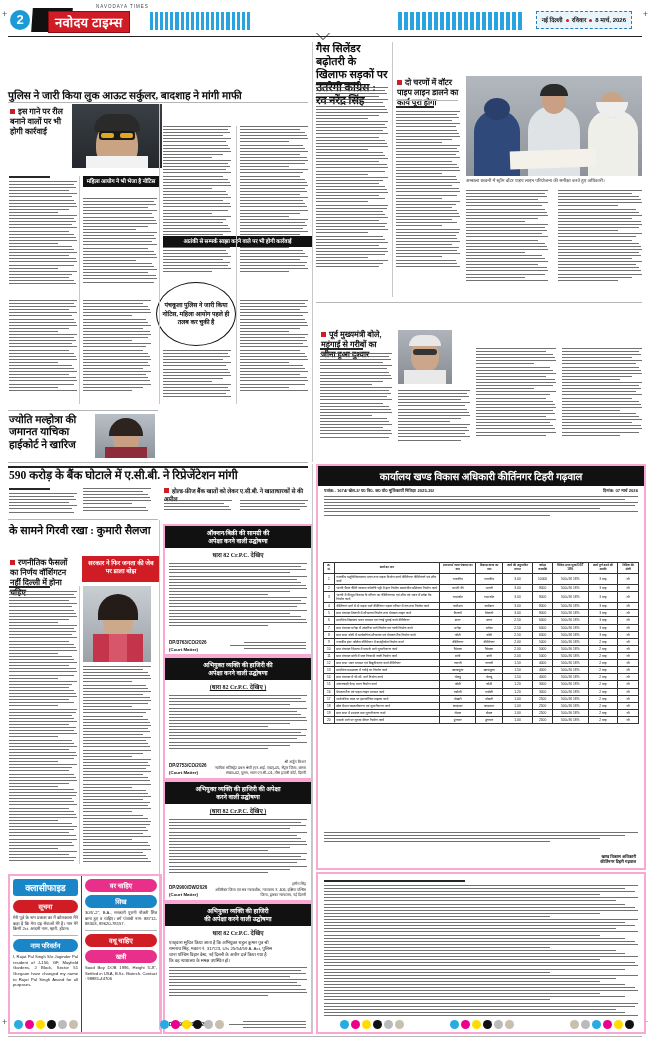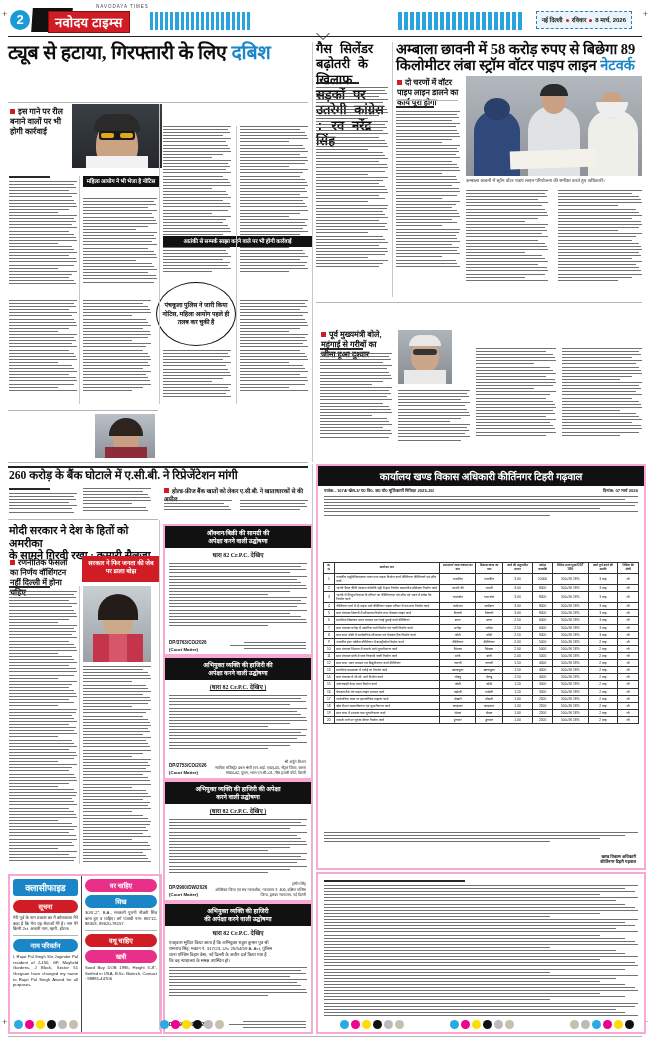--- a/index.html
+++ b/index.html
@@ -171,24 +171,22 @@
       <span>नई दिल्ली</span>
       <i class="dot"></i>
       <span>रविवार</span>
       <i class="dot"></i>
       <span>8 मार्च, 2026</span>
     </div>
   </div>
   <div class="rule-h" style="left:8px;top:36px;width:634px;"></div>
 
   <div class="hl hl-main" style="position:absolute;left:8px;top:42px;width:290px;">
-    <div>
-      <span>ट्यूब से हटाया, गिरफ्तारी के लिए </span><span class="hl-blue">दबिश</span>
-    </div>
-  </div>
+  </div>
+  <div class="subhl" style="position:absolute;left:8px;top:88px;width:300px;">पुलिस ने जारी किया लुक आऊट सर्कुलर, बादशाह ने मांगी माफी</div>
   <div class="rule-h thin" style="left:8px;top:102px;width:300px;"></div>
 
   <div class="bullethl" style="position:absolute;left:10px;top:107px;width:55px;"><span class="sq"></span><span>इस गाने पर रील बनाने वालों पर भी होगी कार्रवाई</span></div>
 
   <div class="photo" style="left:72px;top:104px;width:90px;height:64px;">
     <div class="sky" style="background:linear-gradient(180deg,#3a3f45 0%,#24282c 100%);"></div>
     <div style="position:absolute;left:24px;top:16px;width:42px;height:48px;border-radius:50% 50% 40% 40%;background:#caa383;"></div>
     <div style="position:absolute;left:22px;top:10px;width:46px;height:18px;border-radius:22px 22px 4px 4px;background:#2a2a2a;"></div>
     <div style="position:absolute;left:27px;top:27px;width:36px;height:9px;border-radius:3px;background:#1a1a1a;"></div>
     <div style="position:absolute;left:29px;top:29px;width:13px;height:5px;border-radius:2px;background:#e0a81e;"></div>
@@ -483,31 +481,32 @@
       <div class="tline s1"></div>
       <div class="tline s3"></div>
       <div class="tline s4"></div>
       <div class="tline s1"></div>
       <div class="tline s2"></div>
       <div class="tline s5"></div>
       <div class="tline s1"></div>
   </div>
 
   <div class="rule-h thin" style="left:8px;top:410px;width:150px;"></div>
+  <div class="hl hl-4" style="position:absolute;left:9px;top:414px;width:80px;line-height:1.18;">ज्योति मल्होत्रा की जमानत याचिका हाईकोर्ट ने खारिज</div>
   <div class="photo" style="left:95px;top:414px;width:60px;height:44px;">
     <div class="sky" style="background:linear-gradient(180deg,#b9bfc6 0%,#8e949b 100%);"></div>
     <div style="position:absolute;left:18px;top:9px;width:26px;height:30px;border-radius:50% 50% 42% 42%;background:#c9a083;"></div>
     <div style="position:absolute;left:14px;top:4px;width:34px;height:18px;border-radius:18px 18px 0 0;background:#2d2420;"></div>
     <div style="position:absolute;left:10px;top:33px;width:42px;height:12px;background:#8e2c3a;"></div>
   </div>
   <div class="body-col" style="left:9px;top:462px;width:68px;height:0px;"></div>
 
   <div class="rule-h thin" style="left:8px;top:462px;width:300px;"></div>
 
-  <div class="hl hl-4" style="position:absolute;left:316px;top:42px;width:72px;line-height:1.18;font-size:13px;font-family:Liberation Mono, monospace;">गैस सिलेंडर बढ़ोतरी के खिलाफ सड़कों पर उतरेगी कांग्रेस : रव नरेंद्र सिंह</div>
+  <div class="hl hl-4" style="position:absolute;left:316px;top:42px;width:72px;line-height:1.18;font-size:11px;">गैस सिलेंडर बढ़ोतरी के खिलाफ सड़कों पर उतरेगी कांग्रेस : रव नरेंद्र सिंह</div>
   <div class="body-col" style="left:316px;top:82px;width:72px;height:215px;">
     <div class="tline hdr"></div>
       <div class="tline s1"></div>
       <div class="tline s2"></div>
       <div class="tline s4"></div>
       <div class="tline s3"></div>
       <div class="tline s1"></div>
       <div class="tline s6"></div>
       <div class="tline s2"></div>
       <div class="tline s4"></div>
@@ -557,26 +556,20 @@
       <div class="tline s3"></div>
       <div class="tline s4"></div>
       <div class="tline s1"></div>
       <div class="tline s2"></div>
       <div class="tline s5"></div>
       <div class="tline s1"></div>
       <div class="tline s6"></div>
       <div class="tline s3"></div>
   </div>
 
-  <div class="hl hl-2" style="position:absolute;left:396px;top:42px;width:246px;">
-    <div>अम्बाला छावनी में 58 करोड़ रुपए से बिछेगा 89</div>
-    <div>
-      <span>किलोमीटर लंबा स्ट्रॉम वॉटर पाइप लाइन </span><span class="hl-blue">नेटवर्क</span>
-    </div>
-  </div>
   <div class="bullethl" style="position:absolute;left:397px;top:78px;width:62px;"><span class="sq"></span><span>दो चरणों में वॉटर पाइप लाइन डालने का कार्य पूरा होगा</span></div>
   <div class="rule-h thin" style="left:396px;top:100px;width:62px;"></div>
 
   <div class="photo" style="left:466px;top:76px;width:176px;height:100px;">
     <div class="sky" style="background:linear-gradient(180deg,#b2b8bd 0%,#8d9398 100%);"></div>
     <div style="position:absolute;left:8px;top:34px;width:46px;height:66px;border-radius:22px 22px 0 0;background:#2f4a7a;"></div>
     <div style="position:absolute;left:18px;top:22px;width:26px;height:22px;border-radius:50%;background:#2a3f6b;"></div>
     <div style="position:absolute;left:62px;top:30px;width:52px;height:70px;border-radius:24px 24px 0 0;background:#dfe3e6;"></div>
     <div style="position:absolute;left:76px;top:12px;width:24px;height:26px;border-radius:50%;background:#c9a083;"></div>
     <div style="position:absolute;left:74px;top:8px;width:28px;height:12px;border-radius:14px 14px 0 0;background:#2a2a2a;"></div>
@@ -825,21 +818,21 @@
       <div class="tline s2"></div>
       <div class="tline s1"></div>
       <div class="tline s3"></div>
       <div class="tline s4"></div>
       <div class="tline s1"></div>
       <div class="tline s2"></div>
       <div class="tline s5"></div>
   </div>
 
   <div class="rule-h" style="left:8px;top:466px;width:300px;height:2px;"></div>
-  <div class="hl hl-3" style="position:absolute;left:9px;top:470px;width:300px;font-size:11.6px;">260 करोड़ के बैंक घोटाले में ए.सी.बी. ने रिप्रेजेंटेशन मांगी</div>
+  <div class="hl hl-3" style="position:absolute;left:9px;top:470px;width:300px;font-size:11.6px;">590 करोड़ के बैंक घोटाले में ए.सी.बी. ने रिप्रेजेंटेशन मांगी</div>
   <div class="bullethl" style="position:absolute;left:164px;top:488px;width:142px;font-size:6px;"><span class="sq"></span><span>होल्ड-फ्रीज बैंक खातों को लेकर ए.सी.बी. ने खाताधारकों से की अपील</span></div>
   <div class="body-col" style="left:9px;top:488px;width:68px;height:28px;">
     <div class="tline hdr"></div>
       <div class="tline s1"></div>
       <div class="tline s2"></div>
       <div class="tline s4"></div>
       <div class="tline s3"></div>
       <div class="tline s1"></div>
       <div class="tline s6"></div>
       <div class="tline s2"></div>
@@ -862,21 +855,20 @@
   </div>
   <div class="body-col" style="left:240px;top:500px;width:68px;height:16px;">
     <div class="tline s1"></div>
       <div class="tline s2"></div>
       <div class="tline s4"></div>
       <div class="tline s3"></div>
   </div>
   <div class="rule-h thin" style="left:8px;top:519px;width:150px;"></div>
 
   <div class="hl hl-3" style="position:absolute;left:9px;top:524px;width:150px;line-height:1.15;font-size:11px;">
-    <div>मोदी सरकार ने देश के हितों को अमरीका</div>
     <div>के सामने गिरवी रखा : कुमारी सैलजा</div>
   </div>
   <div class="bullethl" style="position:absolute;left:10px;top:558px;width:62px;"><span class="sq"></span><span>रणनीतिक फैसलों का निर्णय वॉशिंगटन नहीं दिल्ली में होना चहिए</span></div>
   <div class="redbox" style="position:absolute;left:82px;top:556px;width:76px;height:24px;">
     <div class="redbar" style="font-size:6.4px;line-height:1.3;padding:2px 2px;height:100%;box-sizing:border-box;">सरकार ने फिर जनता की जेब पर डाला बोझ</div>
   </div>
   <div class="body-col" style="left:9px;top:586px;width:68px;height:276px;">
     <div class="tline hdr"></div>
       <div class="tline s1"></div>
       <div class="tline s2"></div>

